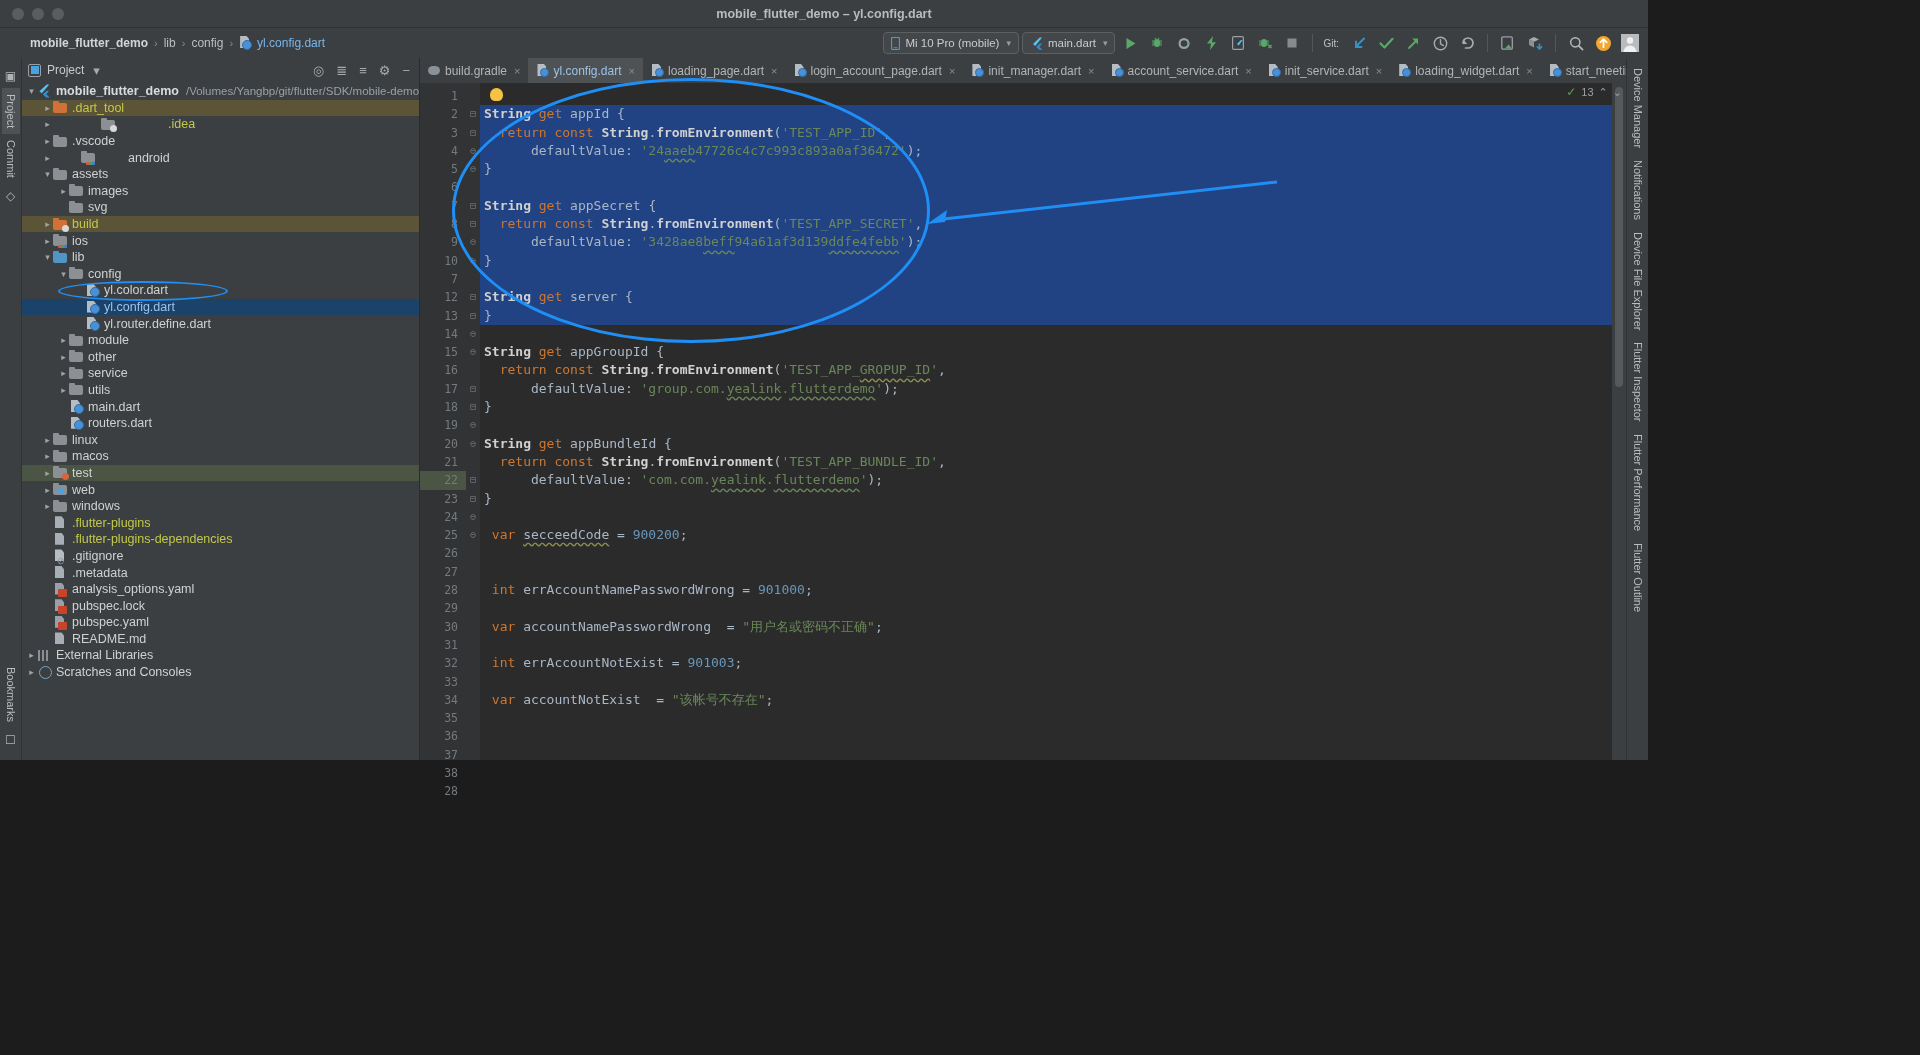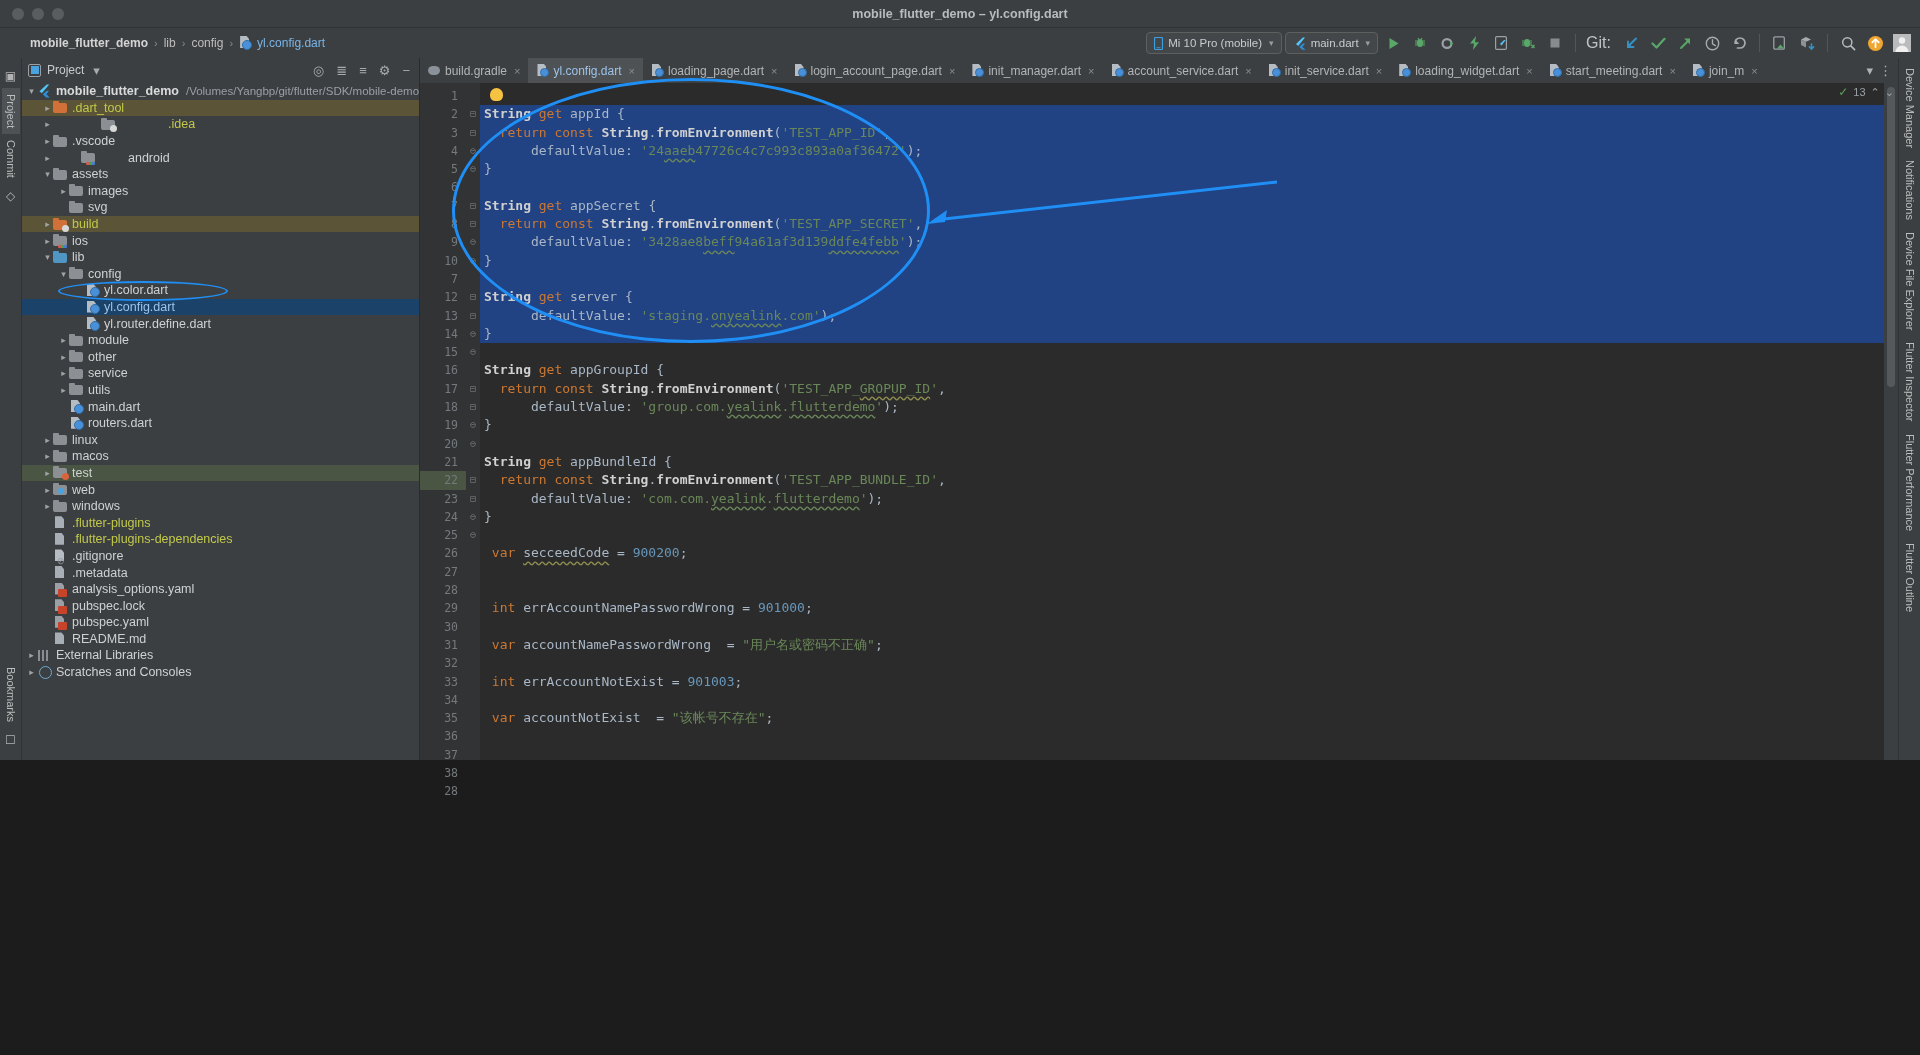--- a/index.html
+++ b/index.html
@@ -4,21 +4,21 @@
 <style>
   * { box-sizing: border-box; margin: 0; padding: 0; }
   html, body {
     width: 1920px; height: 1055px;
     background: #1c1c1c;
     font-family: "Liberation Sans", sans-serif;
     overflow: hidden;
   }
   .app {
     position: relative;
-    width: 1920px; height: 1055px;
+    width: 1648px; height: 1055px;
     background: #404040;
     display: flex; flex-direction: column;
   }
 
   
   .titlebar {
     height: 28px; background: #3c3f41;
     display: flex; align-items: center;
     position: relative; flex: 0 0 28px;
     border-bottom: 1px solid #323232;
@@ -61,21 +61,21 @@
     height: 22px; padding: 0 7px;
     border: 1px solid #5e6060; border-radius: 4px;
     background: #43474a; font-size: 11.5px; color: #c9cbcd;
   }
   .combo .caret { color: #9a9c9e; font-size: 9px; margin-left: 2px;}
   .tb-btn {
     width: 24px; height: 24px; display: flex; align-items: center;
     justify-content: center; border-radius: 3px;
   }
   .sep-v { width: 1px; height: 18px; background: #555; margin: 0 5px; }
-  .git-label { font-size: 16px; color: #c0c2c4; margin: 0 5px 0 2px; }
+  .git-label { font-size: 10px; color: #c0c2c4; margin: 0 5px 0 2px; }
 
   
   .body { flex: 1; display: flex; min-height: 0; background: #3c3f41; }
 
   
   .rail-left {
     width: 22px; background: #3c3f41; border-right: 1px solid #323232;
     display: flex; flex-direction: column; align-items: center;
     padding-top: 6px; gap: 0; flex: 0 0 22px;
   }
@@ -815,21 +815,20 @@
             <div class="cline selrow" style="min-width: 100%;">  <span class="kw">return const</span> <span class="cls">String</span><span class="plain">.</span><span class="cls">fromEnvironment</span><span class="plain">(</span><span class="str">'TEST_APP_ID'</span><span class="plain">,</span></div>
             <div class="cline selrow" style="min-width: 100%;">      <span class="plain">defaultValue: </span><span class="str">'24</span><span class="str wavy">aaeb</span><span class="str">47726c4c7c993c893a0af36472'</span><span class="plain">);</span></div>
             <div class="cline selrow" style="min-width: 100%;"><span class="plain">}</span></div>
             <div class="cline selrow" style="min-width: 100%;">&nbsp;</div>
             <div class="cline selrow" style="min-width: 100%;"><span class="cls">String</span> <span class="kw">get</span> <span class="plain">appSecret {</span></div>
             <div class="cline selrow" style="min-width: 100%;">  <span class="kw">return const</span> <span class="cls">String</span><span class="plain">.</span><span class="cls">fromEnvironment</span><span class="plain">(</span><span class="str">'TEST_APP_SECRET'</span><span class="plain">,</span></div>
             <div class="cline selrow" style="min-width: 100%;">      <span class="plain">defaultValue: </span><span class="str">'3428ae8</span><span class="str wavy">beff</span><span class="str">94a61af3d139</span><span class="str wavy">ddfe4febb</span><span class="str">'</span><span class="plain">);</span></div>
             <div class="cline selrow" style="min-width: 100%;"><span class="plain">}</span></div>
             <div class="cline selrow" style="min-width: 100%;">&nbsp;</div>
             <div class="cline selrow" style="min-width: 100%;"><span class="cls">String</span> <span class="kw">get</span> <span class="plain">server {</span></div>
-            <div class="cline selrow" style="min-width: 100%;">      <span class="plain">defaultValue: </span><span class="str">'staging.</span><span class="str wavy">onyealink</span><span class="str">.com'</span><span class="plain">);</span></div>
             <div class="cline selrow" style="min-width: 100%;"><span class="plain">}</span></div>
             <div class="cline">&nbsp;</div>
             <div class="cline"><span class="cls">String</span> <span class="kw">get</span> <span class="plain">appGroupId {</span></div>
             <div class="cline">  <span class="kw">return const</span> <span class="cls">String</span><span class="plain">.</span><span class="cls">fromEnvironment</span><span class="plain">(</span><span class="str">'TEST_APP_</span><span class="str wavy2">GROPUP_ID</span><span class="str">'</span><span class="plain">,</span></div>
             <div class="cline">      <span class="plain">defaultValue: </span><span class="str">'group.com.</span><span class="str wavy">yealink</span><span class="str">.</span><span class="str wavy">flutterdemo</span><span class="str">'</span><span class="plain">);</span></div>
             <div class="cline"><span class="plain">}</span></div>
             <div class="cline">&nbsp;</div>
             <div class="cline"><span class="cls">String</span> <span class="kw">get</span> <span class="plain">appBundleId {</span></div>
             <div class="cline">  <span class="kw">return const</span> <span class="cls">String</span><span class="plain">.</span><span class="cls">fromEnvironment</span><span class="plain">(</span><span class="str">'TEST_APP_BUNDLE_ID'</span><span class="plain">,</span></div>
             <div class="cline">      <span class="plain">defaultValue: </span><span class="str">'com.com.</span><span class="str wavy">yealink</span><span class="str">.</span><span class="str wavy">flutterdemo</span><span class="str">'</span><span class="plain">);</span></div>

